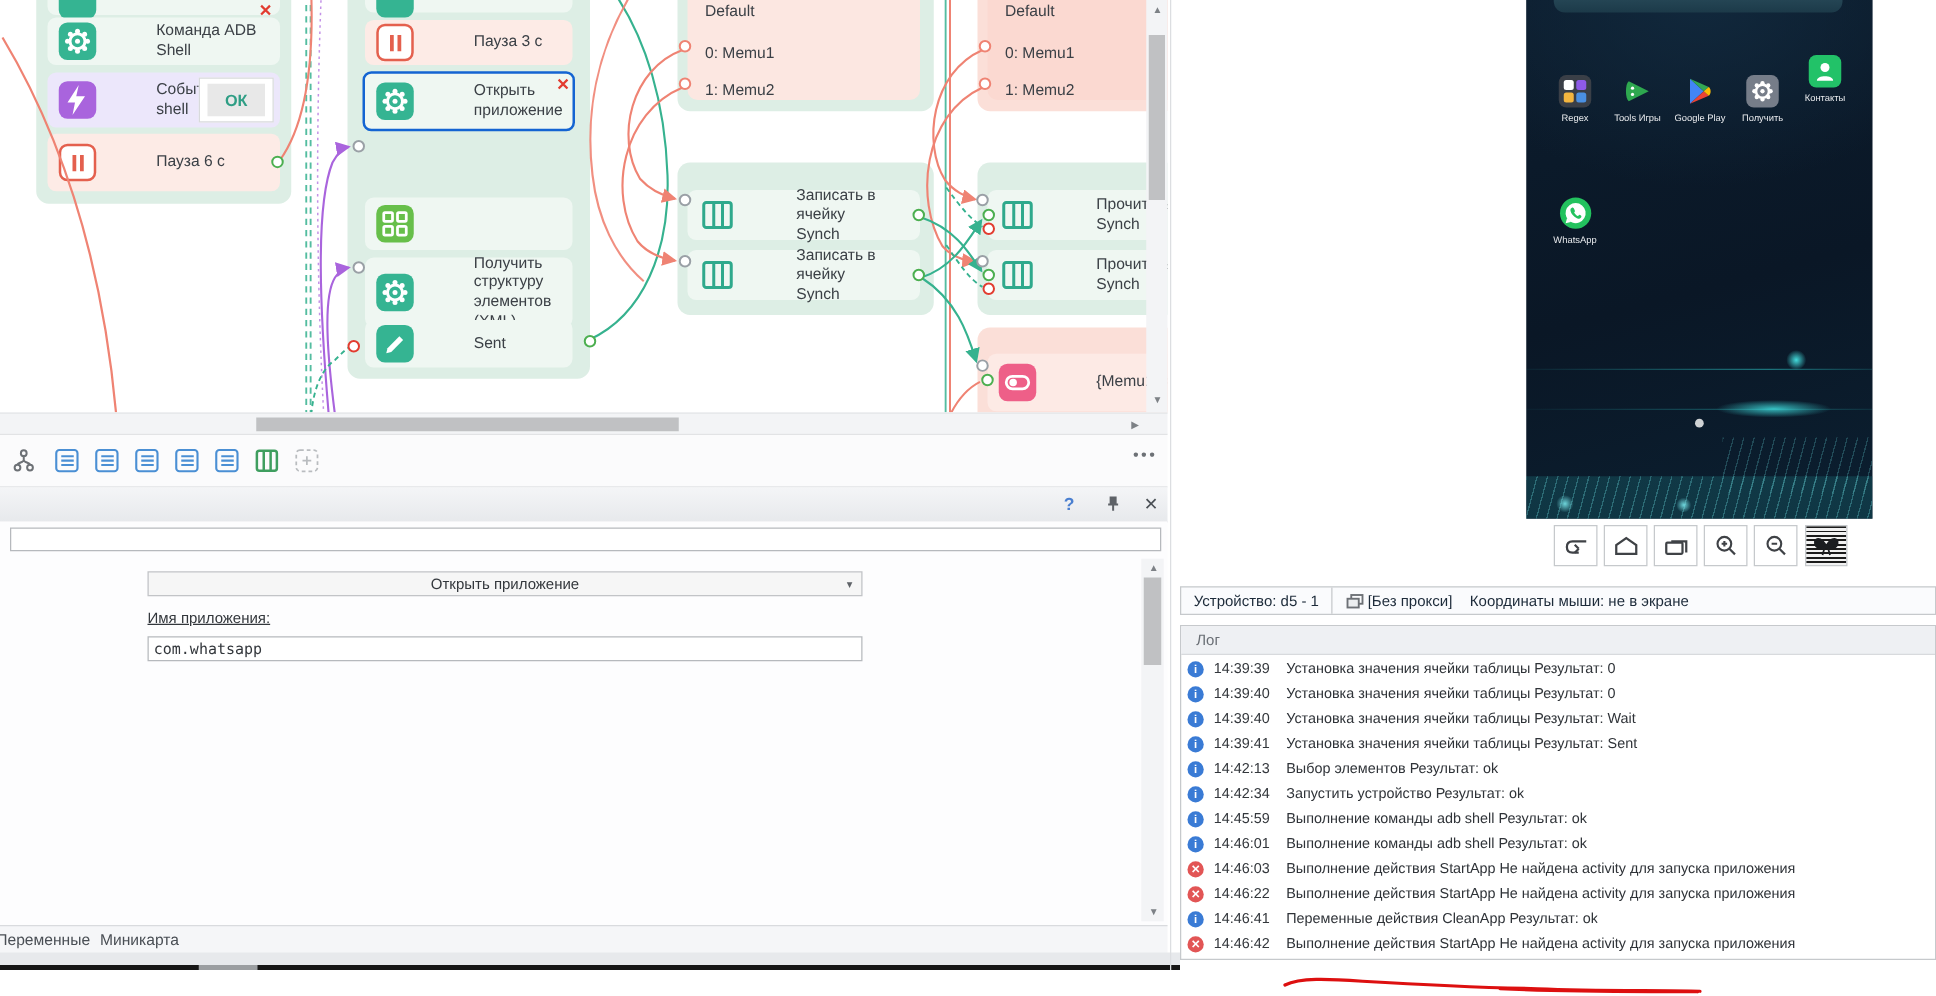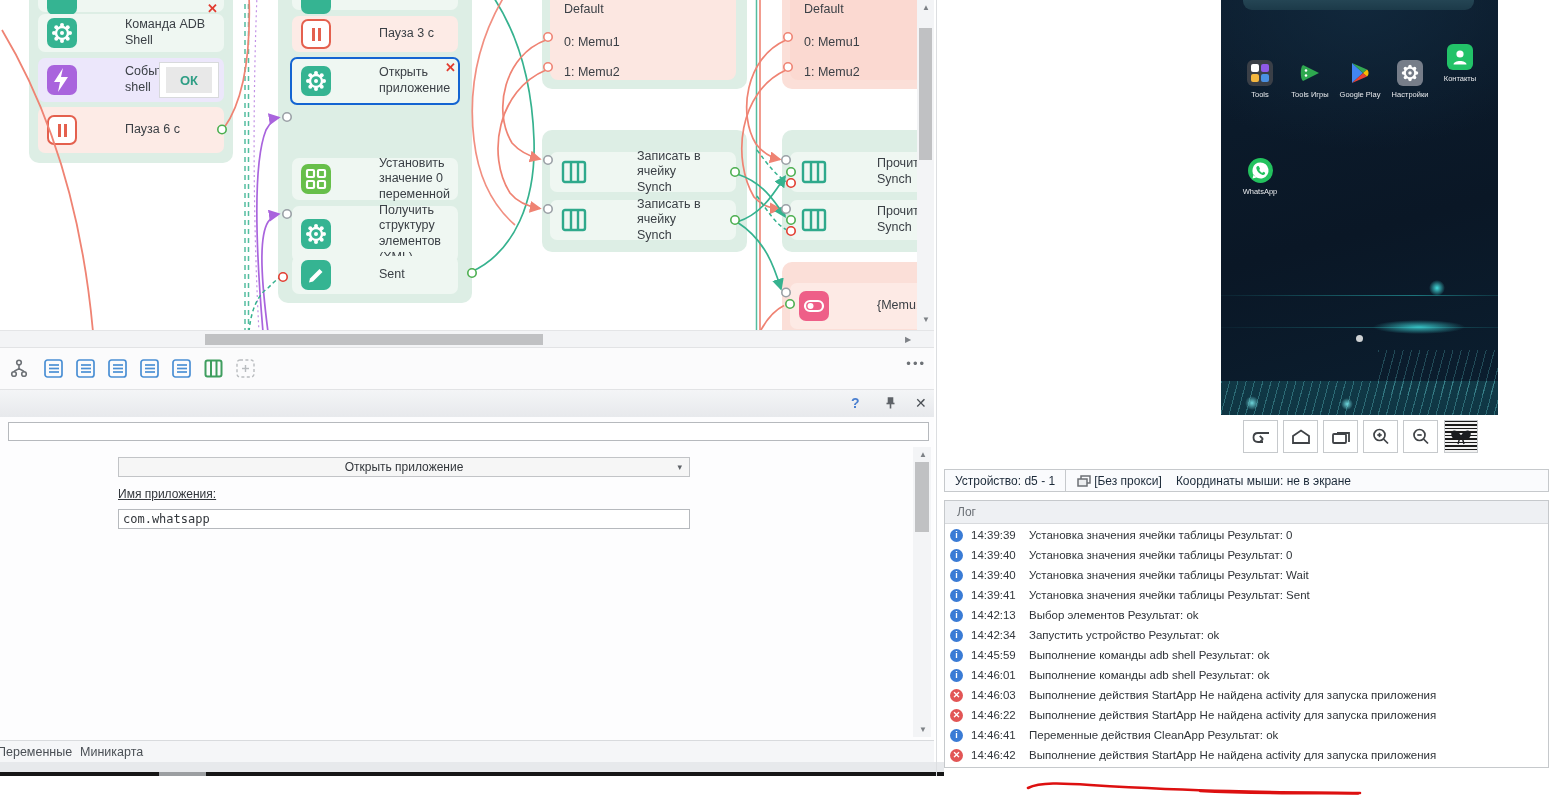--- a/index.html
+++ b/index.html
@@ -181,21 +181,20 @@
         <span class="nicon i-green">
             <svg width="30" height="30" viewBox="0 0 30 30">
               <g fill="none" stroke="#fff" stroke-width="2.2">
                 <rect x="6" y="6" width="7" height="7" rx="1"></rect>
                 <rect x="17" y="6" width="7" height="7" rx="1"></rect>
                 <rect x="6" y="17" width="7" height="7" rx="1"></rect>
                 <rect x="17" y="17" width="7" height="7" rx="1"></rect>
               </g>
             </svg>
           </span>
-        <span class="nlabel">Установить значение 0 переменной</span>
       </div>
       <div class="node c-mint" style="left:14px;top:236px;width:166px;height:56px;">
         <span class="nicon i-teal">
             <svg width="30" height="30" viewBox="0 0 30 30">
               <g fill="#fff">
                 <circle cx="15" cy="7" r="2"></circle>
                 <circle cx="15" cy="23" r="2"></circle>
                 <circle cx="7" cy="15" r="2"></circle>
                 <circle cx="23" cy="15" r="2"></circle>
                 <circle cx="9.3" cy="9.3" r="2"></circle>
@@ -493,21 +492,21 @@
     <div class="pglow" style="left:24px;top:396px;width:14px;height:14px;background:radial-gradient(closest-side,rgba(120,230,235,.9),rgba(0,0,0,0));"></div>
     <div class="pglow" style="left:120px;top:398px;width:12px;height:12px;background:radial-gradient(closest-side,rgba(120,230,235,.9),rgba(0,0,0,0));"></div>
 
     <div class="papp" style="left:13px;top:60px;">
       <div class="aic" style="background:#3a3f47;">
         <div style="position:absolute;left:4px;top:4px;width:8px;height:8px;border-radius:2px;background:#fff;"></div>
         <div style="position:absolute;left:14px;top:4px;width:8px;height:8px;border-radius:2px;background:#8e5ae8;"></div>
         <div style="position:absolute;left:4px;top:14px;width:8px;height:8px;border-radius:2px;background:#f4b63f;"></div>
         <div style="position:absolute;left:14px;top:14px;width:8px;height:8px;border-radius:2px;background:#4a90e2;"></div>
       </div>
-      <div class="albl">Tools</div>
+      <div class="albl">Regex</div>
     </div>
     <div class="papp" style="left:63px;top:60px;">
       <div class="aic"><svg width="26" height="26" viewBox="0 0 26 26">
             <path d="M6,5 L22,13 L6,21 C3,19 3,7 6,5 Z" fill="#2ea84f"></path>
             <circle cx="9" cy="10.5" r="1.3" fill="#fff"></circle>
             <circle cx="9" cy="15.5" r="1.3" fill="#fff"></circle>
           </svg></div>
       <div class="albl">Tools Игры</div>
     </div>
     <div class="papp" style="left:113px;top:60px;">
@@ -529,21 +528,21 @@
               <circle cx="22.5" cy="15" r="2"></circle>
               <circle cx="9.7" cy="9.7" r="2"></circle>
               <circle cx="20.3" cy="9.7" r="2"></circle>
               <circle cx="9.7" cy="20.3" r="2"></circle>
               <circle cx="20.3" cy="20.3" r="2"></circle>
             </g>
             <circle cx="15" cy="15" r="6" fill="#767d89" stroke="#fff" stroke-width="2.4"></circle>
             <circle cx="15" cy="15" r="2" fill="#fff"></circle>
           </svg>
         </div>
-      <div class="albl">Настройки</div>
+      <div class="albl">Получить</div>
     </div>
     <div class="papp" style="left:213px;top:44px;">
       <div class="aic" style="background:#22c268;"><svg width="26" height="26" viewBox="0 0 26 26">
             <circle cx="13" cy="10" r="3.6" fill="#fff"></circle>
             <path d="M6.5,20.5 C6.5,15.8 19.5,15.8 19.5,20.5 Z" fill="#fff"></path>
           </svg></div>
       <div class="albl">Контакты</div>
     </div>
 
     <div class="papp" style="left:13px;top:157px;">

